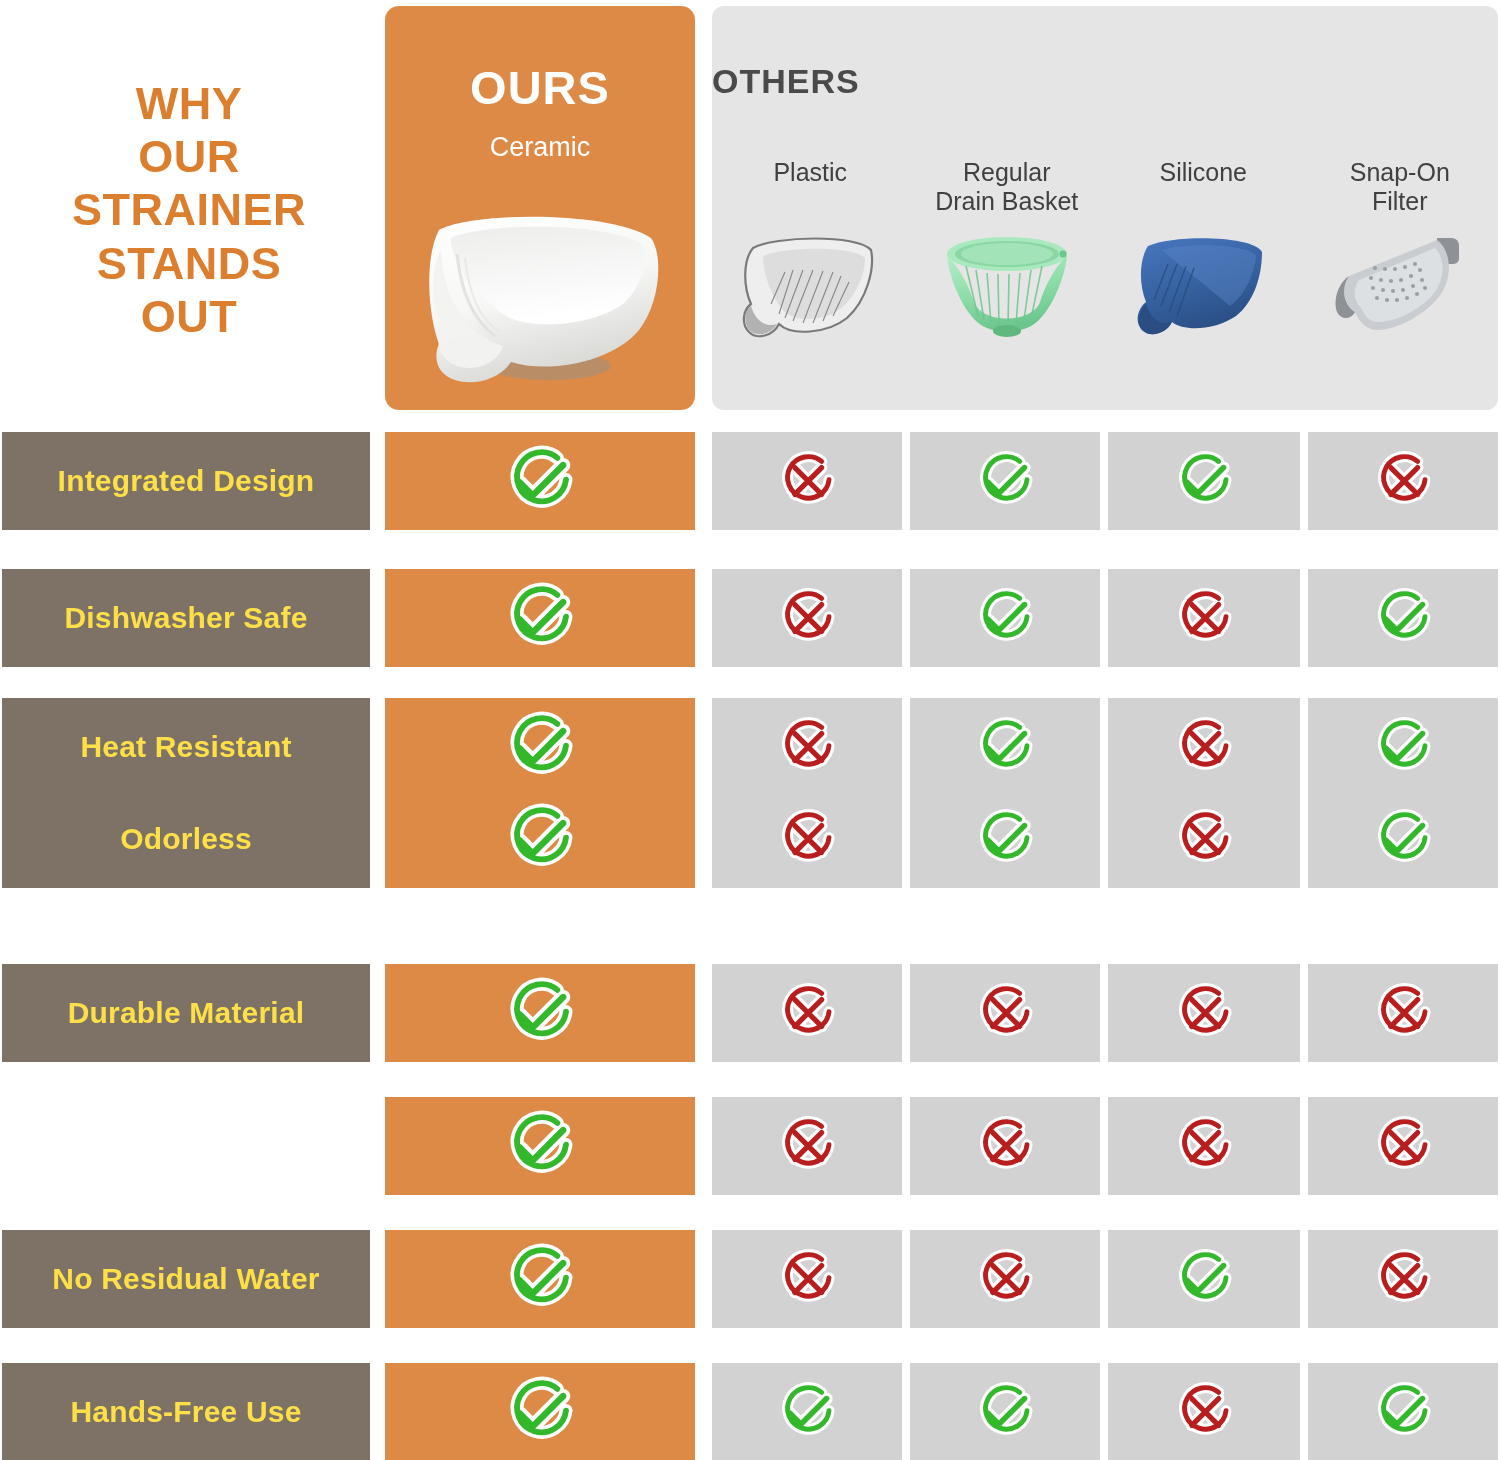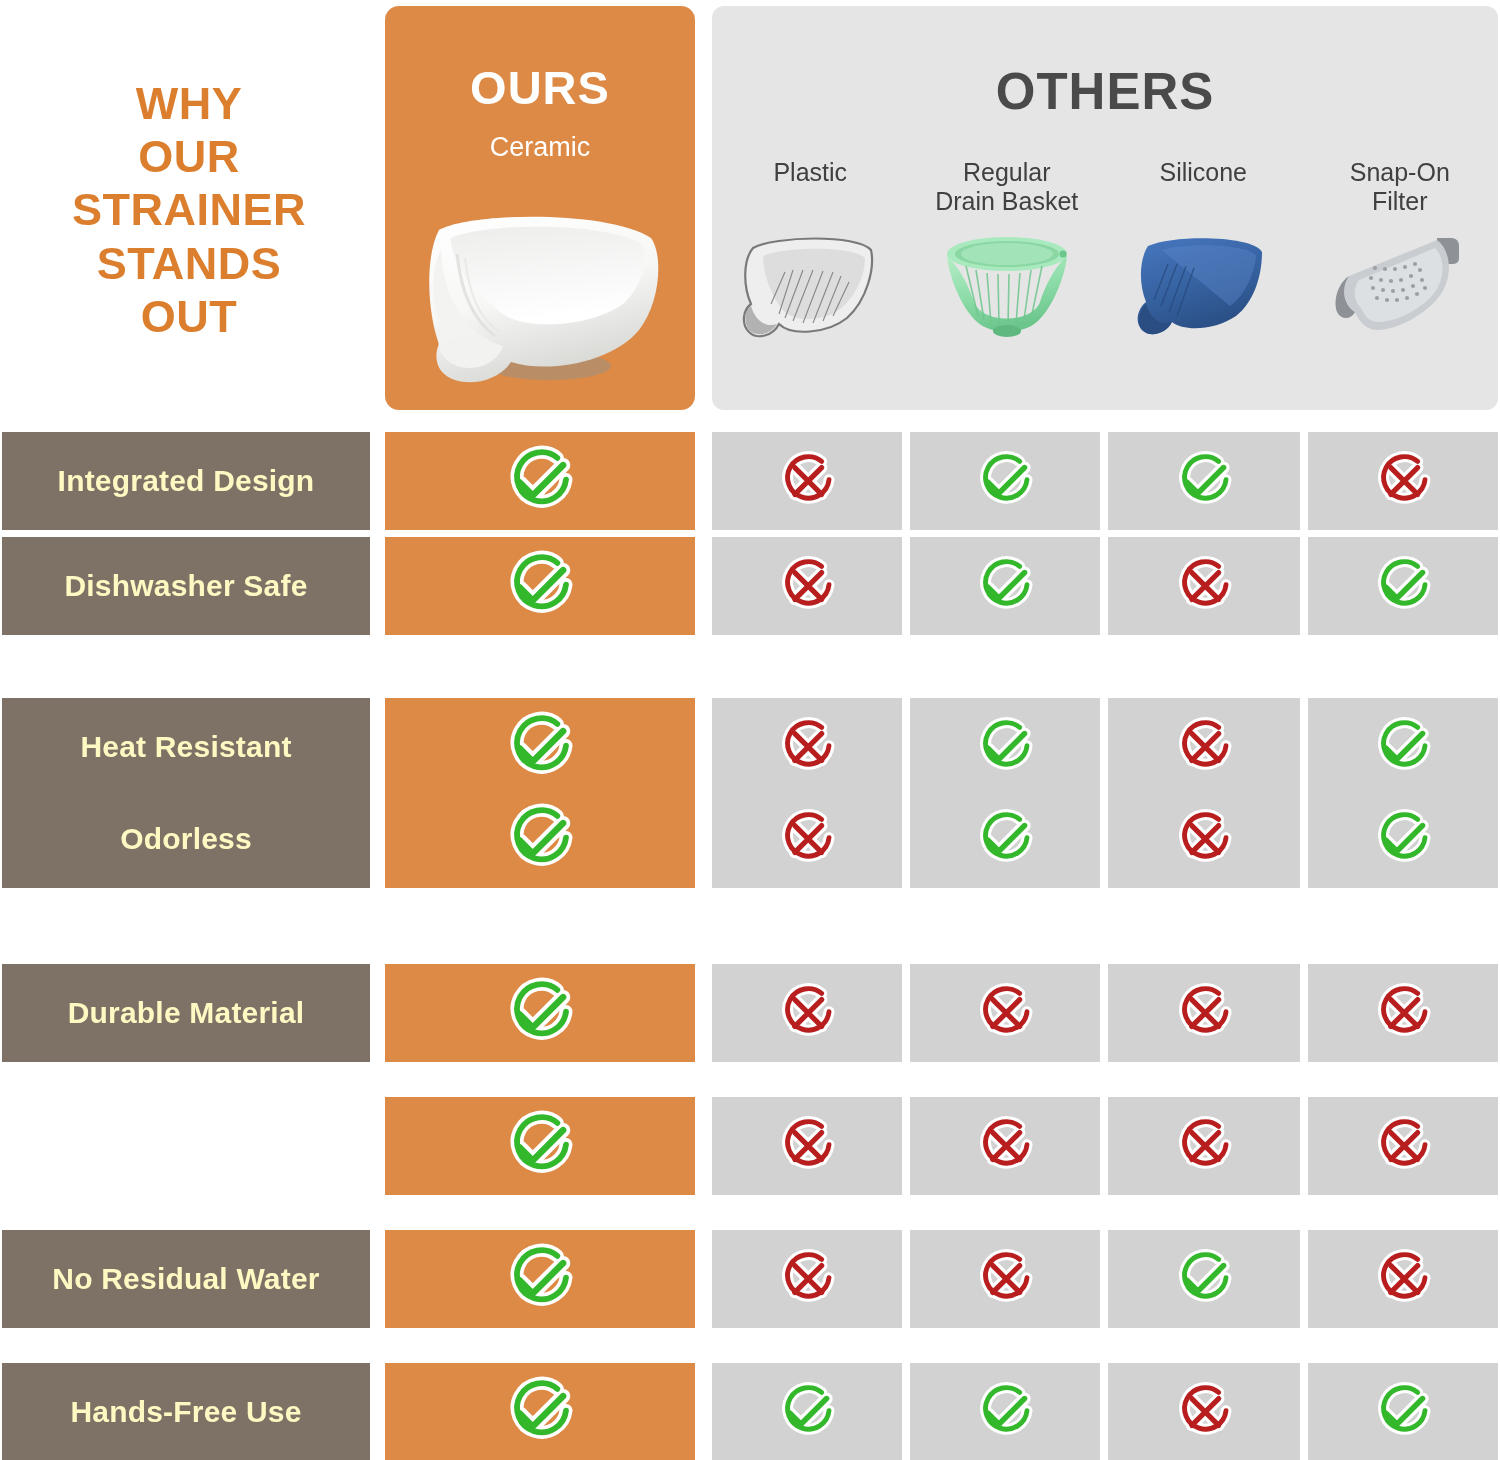--- a/index.html
+++ b/index.html
@@ -33,41 +33,41 @@
   .ours-sub{
     position:absolute; top:126px; left:0; width:100%; text-align:center;
     color:#ffffff; font-weight:400; font-size:27px;
   }
 
   .others-panel{
     position:absolute; left:712px; top:6px; width:786px; height:404px;
     background:#E5E5E5; border-radius:12px;
   }
   .others-name{
-    position:absolute; top:56px; left:0; width:100%; text-align:center;
-    color:#4A4A4A; font-weight:800; font-size:51px; letter-spacing:1px;
+    position:absolute; top:56px; left:0; width:100%; 
+    color:#4A4A4A; font-weight:800; font-size:34px; letter-spacing:1px;
   }
   .others-cols{
     position:absolute; left:0; top:152px; width:786px; height:252px;
     display:flex;
   }
   .ocol{ flex:1 1 0; display:flex; flex-direction:column; align-items:center; }
   .ocol-label{
     color:#404040; font-size:25px; font-weight:400; text-align:center;
     line-height:1.15; min-height:60px;
   }
   .ocol-thumb{ margin-top:6px; width:150px; height:122px; position:relative; }
 
   
   .row{ position:absolute; left:0; width:1500px; height:98px; }
   .lbl{
     position:absolute; left:2px; top:0; width:368px; height:98px;
     background:#7D7265; display:flex; align-items:center; justify-content:center;
   }
-  .lbl span{ color:#fef9c3; font-weight:800; font-size:30px; letter-spacing:.2px; }
+  .lbl span{ color:#fde047; font-weight:800; font-size:30px; letter-spacing:.2px; }
   .cell{
     position:absolute; top:0; height:98px;
     display:flex; align-items:center; justify-content:center;
   }
   .cell.ours { left:385px; width:310px; background:#DD8A47; }
   .cell.other{ background:#D2D2D2; }
   .cell.c0{ left:712px; width:190px; }
   .cell.c1{ left:910px; width:190px; }
   .cell.c2{ left:1108px; width:192px; }
   .cell.c3{ left:1308px; width:190px; }
@@ -287,21 +287,21 @@
     </div>
         <div class="cell other c3">
       <svg class="mark small" viewBox="0 0 108 100">
     <path d="M78 18 A34 34 0 1 0 90 48" fill="none" stroke="#ffffff" stroke-width="18" stroke-linecap="round"></path>
        <path d="M34 28 L78 72 M78 28 L34 72" fill="none" stroke="#ffffff" stroke-width="19" stroke-linecap="round"></path>
     <path d="M78 18 A34 34 0 1 0 90 48" fill="none" stroke="#B81E1E" stroke-width="8" stroke-linecap="round"></path>
     <path d="M34 28 L78 72 M78 28 L34 72" fill="none" stroke="#B81E1E" stroke-width="8.5" stroke-linecap="round"></path>
   </svg>
     </div>
       </div>
-      <div class="row" style="top: 537px; text-align: right;">
+      <div class="row" style="top: 569px; text-align: right;">
         <div class="lbl">
       <span>Dishwasher Safe</span>
     </div>
     <div class="cell ours">
       <svg class="mark" viewBox="0 0 108 100">
     <path d="M86 28 L44 70 L26 52" fill="none" stroke="#ffffff" stroke-width="20" stroke-linecap="round" stroke-linejoin="round"></path>
        <path d="M78 18 A34 34 0 1 0 90 48" fill="none" stroke="#ffffff" stroke-width="18" stroke-linecap="round"></path>
     <path d="M78 18 A34 34 0 1 0 90 48" fill="none" stroke="#33B72B" stroke-width="8" stroke-linecap="round"></path>
     <path d="M86 28 L44 70 L26 52" fill="none" stroke="#33B72B" stroke-width="9" stroke-linecap="round" stroke-linejoin="round"></path>
   </svg>

